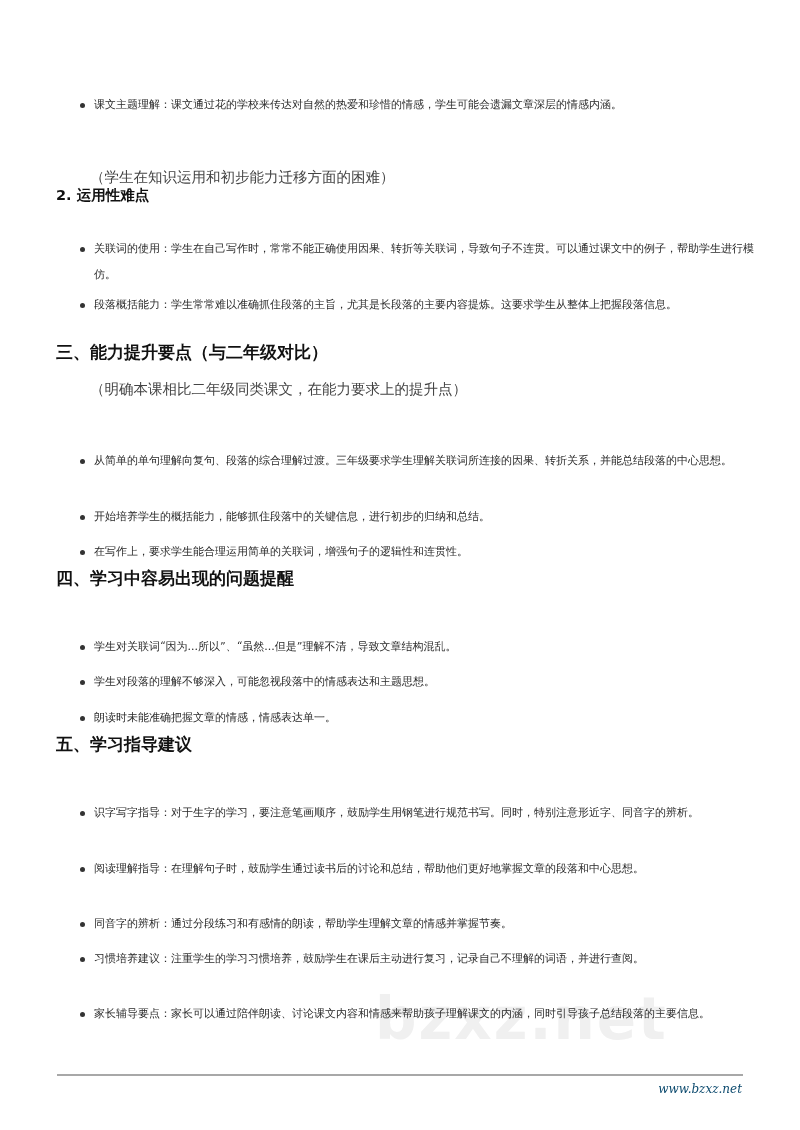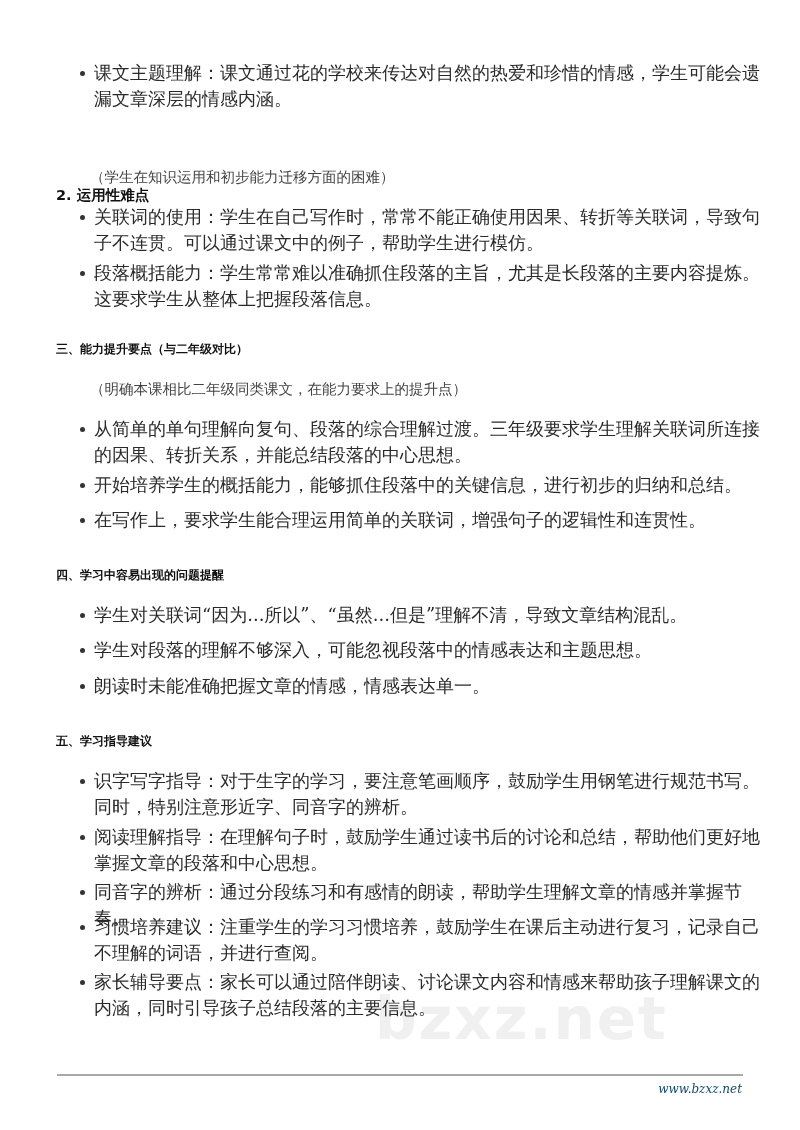--- a/index.html
+++ b/index.html
@@ -4,32 +4,32 @@
   <style>
     html, body { margin: 0; padding: 0; background: #ffffff; }
     body {
       width: 800px; height: 1130px; position: relative; overflow: hidden;
       font-family: "DejaVu Serif", "Liberation Serif", serif;
       color: #2a2a2a;
     }
     .page { position: absolute; left: 0; top: 0; width: 800px; height: 1130px; }
     .bullet {
       position: absolute; left: 78px; width: 666px;
-      font-size: 18px; line-height: 26px; padding-left: 16px;
+      font-size: 11px; line-height: 26px; padding-left: 16px; margin-top: 32px;
     }
     .bullet::before {
       content: ""; position: absolute; left: 2px; top: 11px;
       width: 5px; height: 5px; border-radius: 50%; background: #333;
     }
     .sub-heading {
       position: absolute; left: 56px; font-size: 14.5px; font-weight: bold;
       font-family: "DejaVu Sans", "Liberation Sans", sans-serif; color: #111; margin-top: 48px;
     }
     .h2 {
-      position: absolute; left: 56px; font-size: 12px; font-weight: bold;
+      position: absolute; left: 56px; font-size: 17px; font-weight: bold;
       font-family: Liberation Mono, monospace; color: #111;
     }
     .note {
       position: absolute; left: 90px; font-size: 14.5px; color: #444;
     }
     .watermark {
       position: absolute; left: 375px; top: 985px; font-size: 58px; font-weight: bold;
       font-family: "DejaVu Sans", "Liberation Sans", sans-serif; color: #f0f0f0;
       letter-spacing: 2px; z-index: 0;
     }

